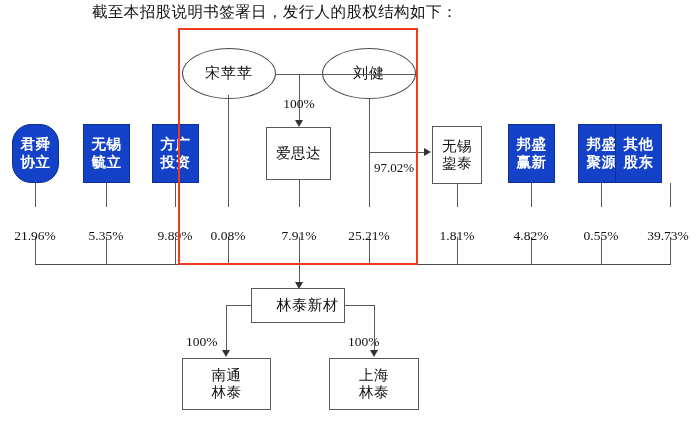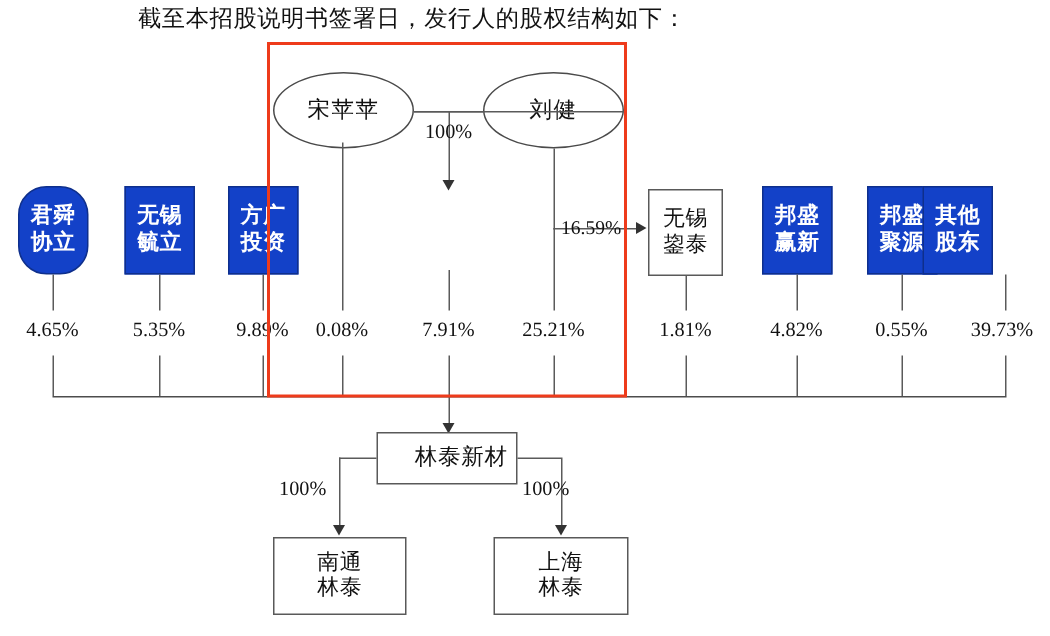--- a/index.html
+++ b/index.html
@@ -121,20 +121,21 @@
   }
 
   
   .pct {
     position: absolute;
     font-size: 13.5px;
     color: #111;
     white-space: nowrap;
     text-align: center;
     font-family: "Liberation Serif", "DejaVu Serif", serif;
+    margin-top: 16px;
   }
   .pct.center { transform: translateX(-50%); }
 </style>
 </head>
 <body>
 
 <div id="canvas">
 
   <div class="caption">截至本招股说明书签署日，发行人的股权结构如下：</div>
 
@@ -146,25 +147,28 @@
     <span>宋苹苹</span>
   </div>
 
   <div class="hline" style="left:276px; top:74px; width:46px;"></div>
   <div class="hline" style="left:276px; top:74px; width:140px;"></div>
 
   <div class="vline" style="left:299px; top:74px; height:47px;"></div>
   <div class="arrow-down" style="left:295px; top:120px;"></div>
   <div class="pct center" style="left:299px; top:80px;">100%</div>
 
+  <div class="boxwhite" style="left:266px; top:127px; width:65px; height:53px;">
+    <span>爱思达</span>
+  </div>
 
   <div class="vline" style="left:369px; top:99px; height:54px;"></div>
   <div class="hline" style="left:369px; top:152px; width:56px;"></div>
   <div class="arrow-right" style="left:424px; top:148px;"></div>
-  <div class="pct" style="left:374px; top:144px; font-size:13px;">16.59%</div>
+  <div class="pct" style="left:374px; top:144px; font-size:13px;">97.02%</div>
 
   <div class="boxwhite" style="left:432px; top:126px; width:50px; height:58px;">
     <div>
       <div>无锡</div>
       <div>鋆泰</div>
     </div>
   </div>
 
   <div class="boxblue" style="left:12px; top:124px; width:47px; height:59px;border-radius:19px;">
     <div>
@@ -203,21 +207,21 @@
 
   <div class="boxblue" style="left:615px; top:124px; width:47px; height:59px;">
     <div>
       <div>其他</div>
       <div>股东</div>
     </div>
   </div>
 
   <div class="vline" style="left:35px; top:183px; height:24px;"></div>
   <div class="vline" style="left:35px; top:237px; height:27px;"></div>
-  <div class="pct center" style="left:35px; top:212px;">4.65%</div>
+  <div class="pct center" style="left:35px; top:212px;">21.96%</div>
 
   <div class="vline" style="left:106px; top:183px; height:24px;"></div>
   <div class="vline" style="left:106px; top:237px; height:27px;"></div>
   <div class="pct center" style="left:106px; top:212px;">5.35%</div>
 
   <div class="vline" style="left:175px; top:183px; height:24px;"></div>
   <div class="vline" style="left:175px; top:237px; height:27px;"></div>
   <div class="pct center" style="left:175px; top:212px;">9.89%</div>
 
   <div class="vline" style="left:228px; top:95px; height:112px;"></div>

